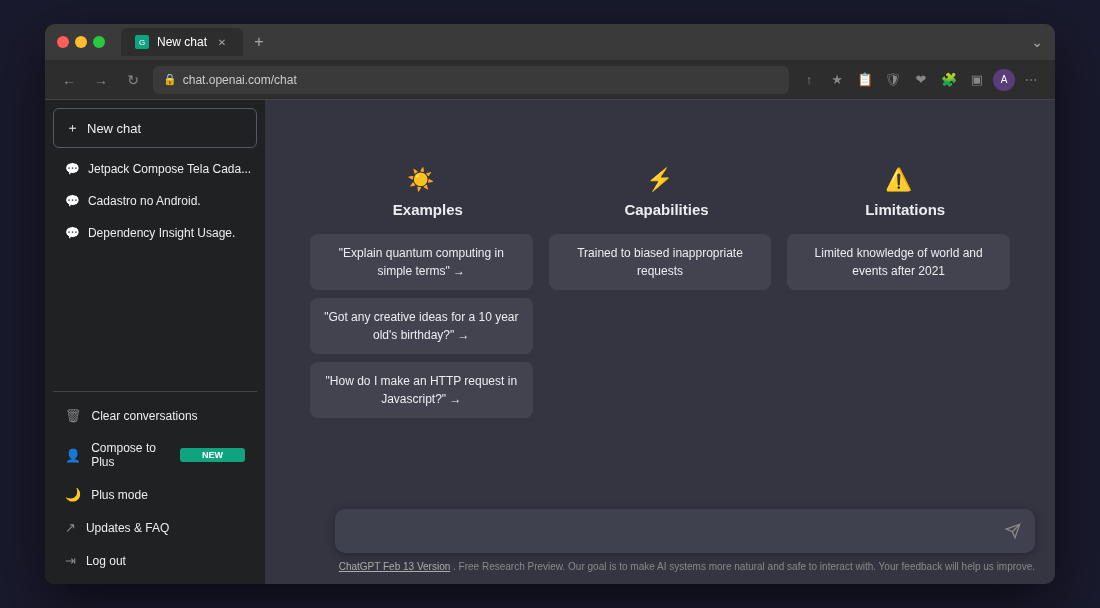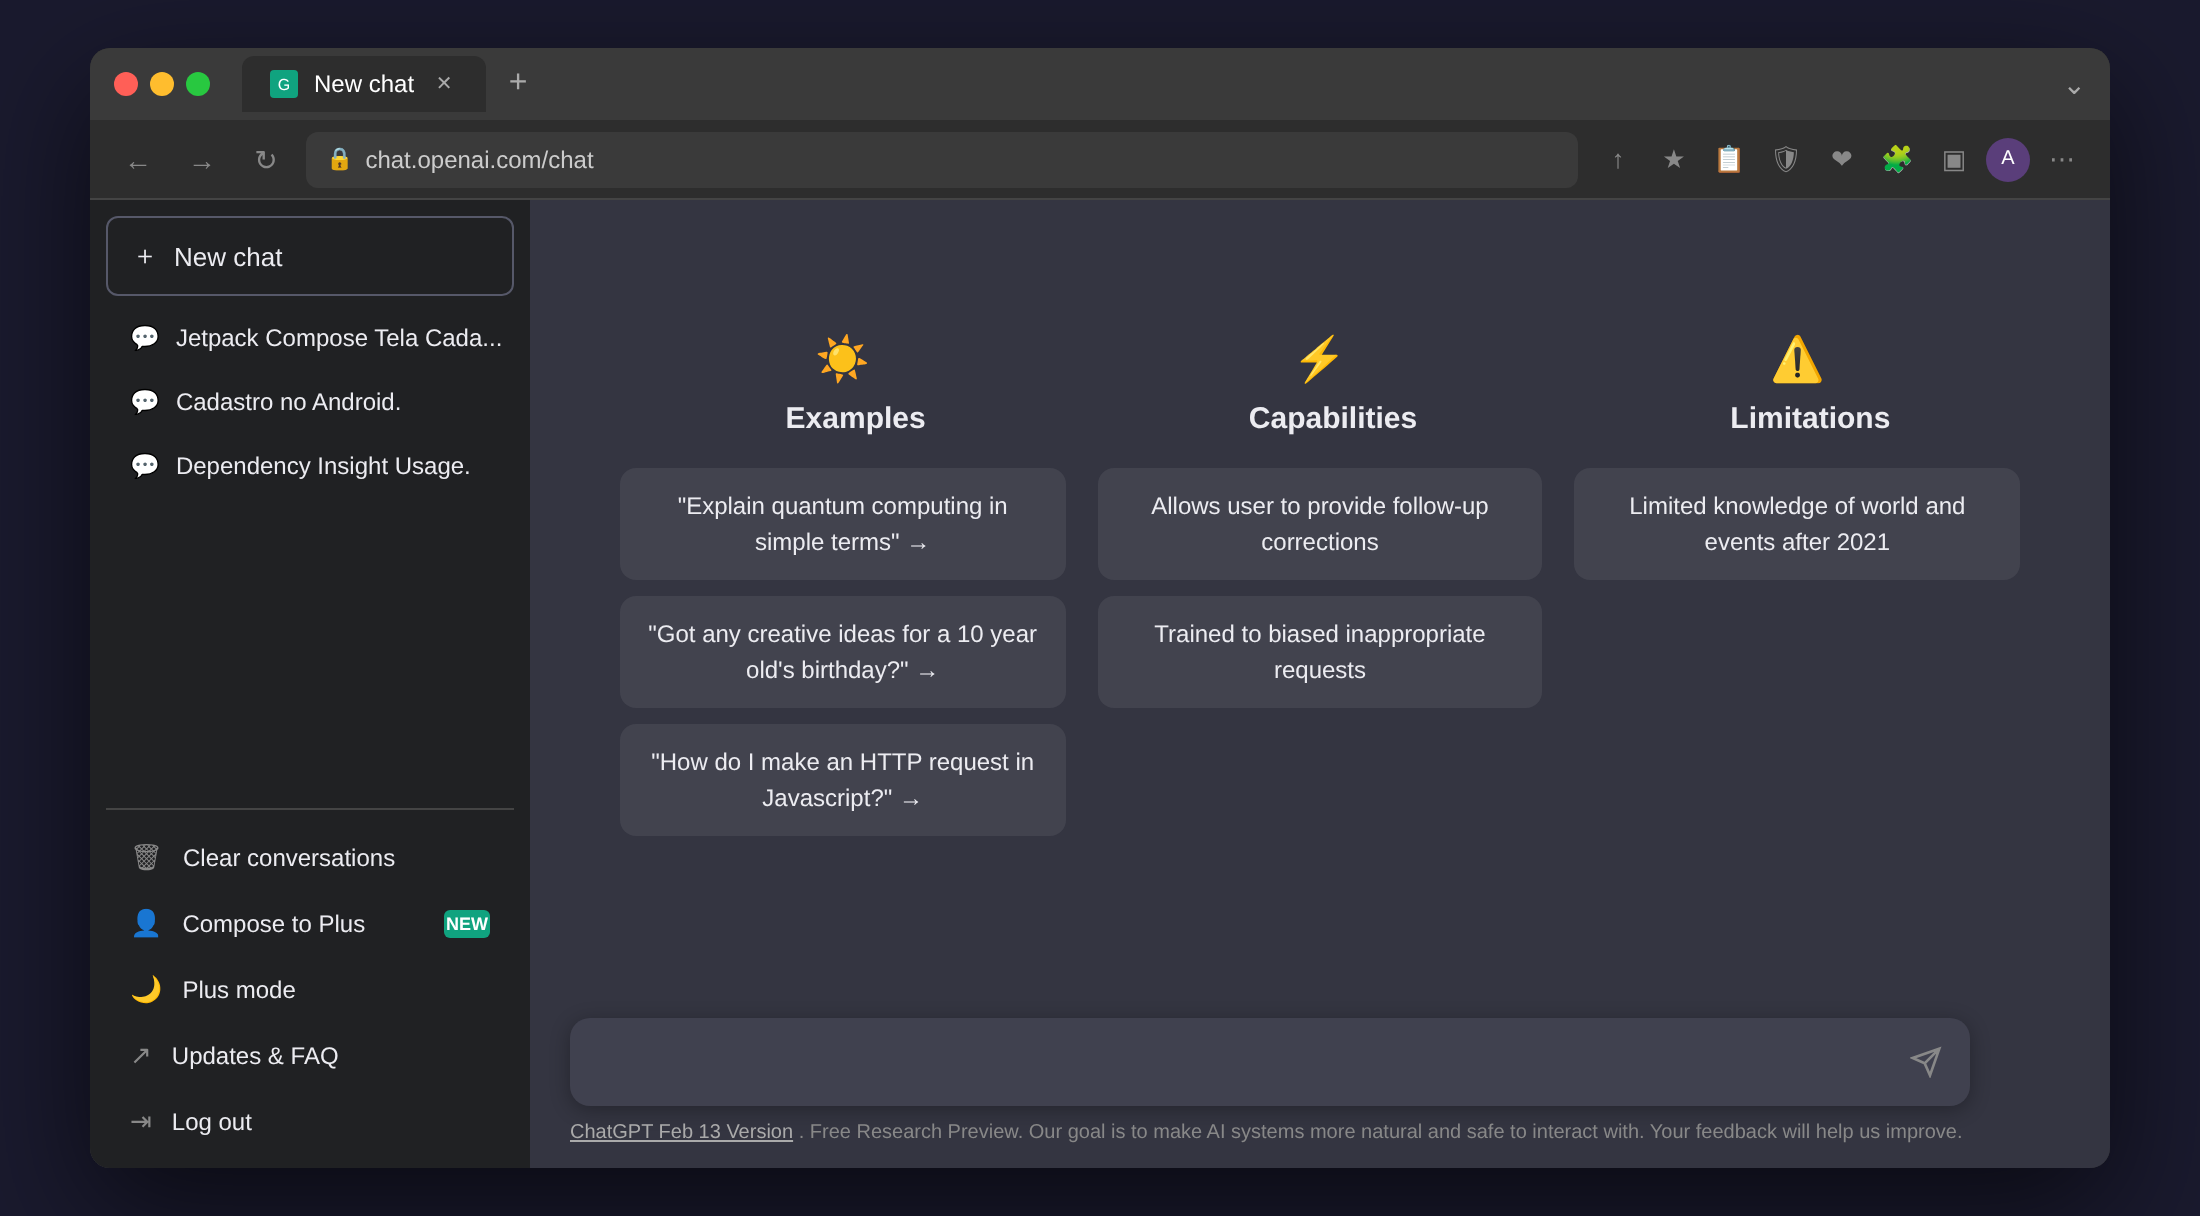--- a/index.html
+++ b/index.html
@@ -256,21 +256,21 @@
       cursor: pointer;
     }
 
     .footer-icon { color: #888; font-size: 13px; flex-shrink: 0; }
 
     .new-badge {
       background: #10a37f;
       color: white;
       font-size: 9px;
       font-weight: bold;
-      padding: 2px 1px;
+      padding: 2px 22px;
       border-radius: 3px;
       margin-left: auto;
     }
 
     
     .main-content {
       flex: 1;
       display: flex;
       flex-direction: column;
       overflow: hidden;
@@ -329,21 +329,21 @@
       text-align: center;
       line-height: 1.5;
       cursor: pointer;
     }
 
     
     .input-area {
       padding: 4px 20px 12px;
       display: flex;
       flex-direction: column;
-      align-items: flex-start;
+      align-items: flex-end;
       gap: 8px;
     }
 
     .input-wrapper {
       width: 100%;
       max-width: 700px;
       background: #40414f;
       border-radius: 10px;
       display: flex;
       align-items: center;
@@ -490,21 +490,20 @@
             <div class="info-card">"Explain quantum computing in simple terms" →</div>
             <div class="info-card">"Got any creative ideas for a 10 year old's birthday?" →</div>
             <div class="info-card">"How do I make an HTTP request in Javascript?" →</div>
           </div>
 
           <div class="intro-column">
             <div class="column-header">
               <span class="column-icon">⚡</span>
               <span class="column-title">Capabilities</span>
             </div>
-            <div class="info-card">Allows user to provide follow-up corrections</div>
             <div class="info-card">Trained to biased inappropriate requests</div>
           </div>
 
           <div class="intro-column">
             <div class="column-header">
               <span class="column-icon">⚠️</span>
               <span class="column-title">Limitations</span>
             </div>
             <div class="info-card">Limited knowledge of world and events after 2021</div>
           </div>

